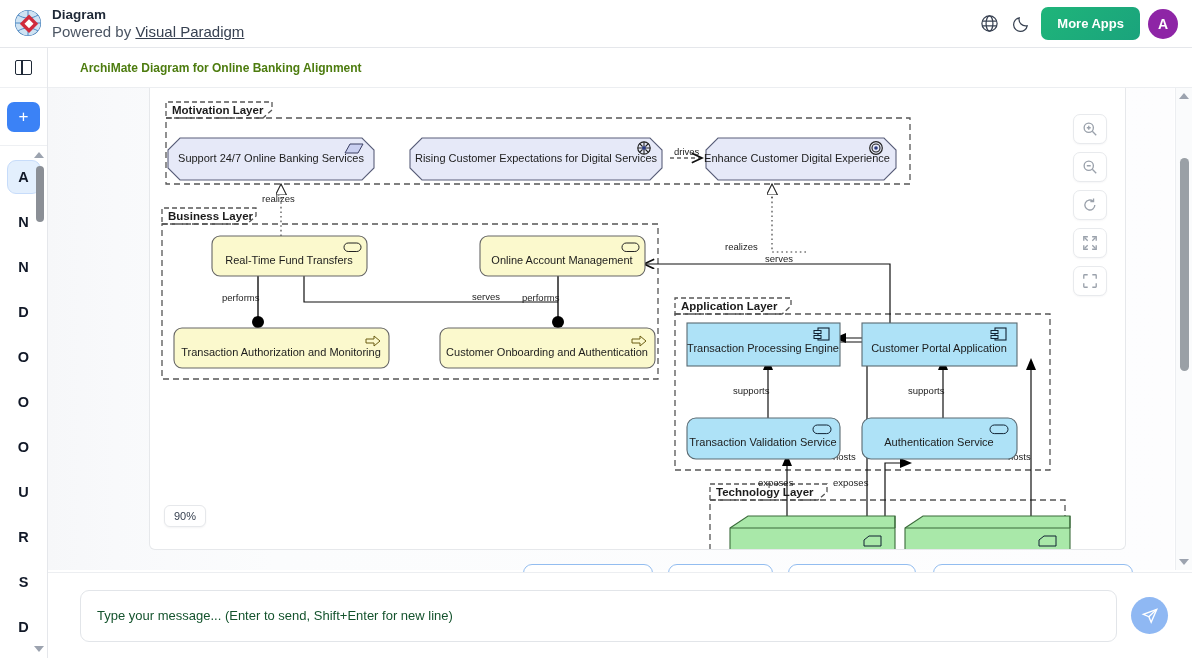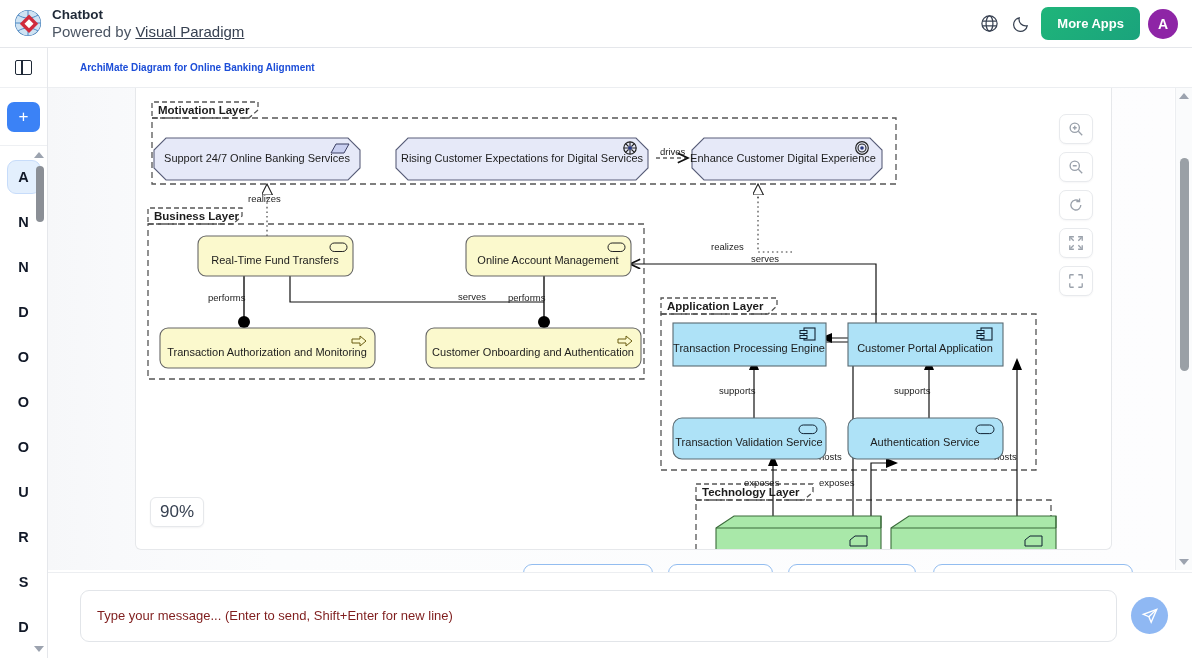--- a/index.html
+++ b/index.html
@@ -53,61 +53,61 @@
   .rail-item.active .pill{background:#e3effd;border:1px solid #c7dcfa;}
   .rail-scroll{position:absolute;right:2px;top:6px;width:11px;height:500px;}
   .rail-scroll .up,.rail-scroll .dn{width:0;height:0;border-left:5px solid transparent;border-right:5px solid transparent;position:absolute;left:0;}
   .rail-scroll .up{border-bottom:6px solid #9ca3af;top:0;}
   .rail-scroll .dn{border-top:6px solid #9ca3af;bottom:0;}
   .rail-scroll .thumb{position:absolute;left:1.5px;top:14px;width:8px;height:56px;background:#8b8f96;border-radius:4px;}
   
   .doc-title{
     position:absolute;left:48px;top:48px;width:1144px;height:40px;
     display:flex;align-items:center;padding-left:32px;
-    font-size:10px;font-weight:700;color:#1d4ed8;
+    font-size:12px;font-weight:700;color:#4d7c0f;
     background:#fff;border-bottom:1px solid #eceef1;
   }
   .content{
     position:absolute;left:48px;top:88px;width:1126px;height:482px;
     background:linear-gradient(90deg,#f6f7f9 0%,#f8f9fb 6%,#fbfcfd 20%,#fdfdfe 100%);
     overflow:hidden;
   }
   .canvas-card{
-    position:absolute;left:87px;top:0px;width:977px;height:462px;
+    position:absolute;left:101px;top:0px;width:977px;height:462px;
     background:#ffffff;border:1px solid #e6e8eb;border-top:none;
     border-bottom-left-radius:6px;border-bottom-right-radius:6px;
     overflow:hidden;
   }
   .canvas-top-accent{position:absolute;left:0;top:0;width:977px;height:3px;background:#ffffff;}
   .diagram-holder{position:absolute;left:0;top:0;width:977px;height:462px;}
   .zoom-tools{position:absolute;right:18px;top:26px;display:flex;flex-direction:column;gap:8px;z-index:6;}
   .zt{
     width:34px;height:30px;background:#fff;border:1px solid #e8eaed;border-radius:7px;
     display:flex;align-items:center;justify-content:center;cursor:pointer;color:#9aa1ab;
     box-shadow:0 1px 2px rgba(16,24,40,.04);
   }
   .zoom-badge{
     position:absolute;left:14px;bottom:22px;z-index:6;
     background:#fff;border:1px solid #e6e8eb;border-radius:6px;
-    padding:4px 9px;font-size:17px;color:#374151;
+    padding:4px 9px;font-size:11px;color:#374151;
     box-shadow:0 1px 2px rgba(16,24,40,.05);
   }
   
   .chips{position:absolute;left:48px;top:558px;width:1126px;height:14px;overflow:hidden;}
   .chip{position:absolute;top:6px;height:30px;border:1.4px solid #93bdf0;border-radius:9px;background:#fff;}
   
   .composer{
     position:absolute;left:48px;top:572px;width:1144px;height:86px;
     background:#fff;border-top:1px solid #eceef1;
     display:flex;align-items:center;gap:14px;padding:0 24px 0 32px;
   }
   .msg-box{
     flex:1;height:52px;border:1px solid #e2e5e9;border-radius:9px;
     display:flex;align-items:center;padding:0 16px;
-    font-size:13px;color:#7f1d1d;background:#fff;cursor:text;
+    font-size:13px;color:#14532d;background:#fff;cursor:text;
   }
   .send-btn{
     width:37px;height:37px;border-radius:50%;background:#8fb8f3;border:none;
     display:flex;align-items:center;justify-content:center;cursor:pointer;flex:none;
   }
   
   .page-scroll{position:absolute;right:0;top:88px;width:17px;height:482px;background:#fafbfc;border-left:1px solid #eceef1;}
   .page-scroll .ar{position:absolute;left:3px;width:0;height:0;border-left:5px solid transparent;border-right:5px solid transparent;}
   .page-scroll .ar.up{border-bottom:6px solid #9ca3af;top:5px;}
   .page-scroll .ar.dn{border-top:6px solid #9ca3af;bottom:5px;}
@@ -123,21 +123,21 @@
     <div class="logo">
       <svg width="28" height="28" viewBox="0 0 28 28">
         <circle cx="14" cy="14" r="12.5" fill="#ffffff" stroke="#2f6fb0" stroke-width="1.1"></circle>
         <circle cx="14" cy="14" r="12.5" fill="#cfe3f3"></circle>
         <path d="M1.5 14h25M14 1.5v25M4 6c6 4 14 4 20 0M4 22c6-4 14-4 20 0" stroke="#3d7fbf" stroke-width="0.9" fill="none"></path>
         <path d="M15 5.5l9.2 9.2-9.2 9.2-9.2-9.2z" fill="#d02b3c"></path>
         <path d="M15 10.2l4.5 4.5-4.5 4.5-4.5-4.5z" fill="#ffffff"></path>
       </svg>
     </div>
     <div class="brand-text">
-      <div class="brand-title">Chatbot</div>
+      <div class="brand-title">Diagram</div>
       <div class="brand-sub">
         <span>Powered by</span>
         <a href="#">Visual Paradigm</a>
       </div>
     </div>
   </div>
   <div class="top-right">
     <div class="icon-btn">
       <svg width="19" height="19" viewBox="0 0 20 20" fill="none" stroke="#374151" stroke-width="1.3">
         <circle cx="10" cy="10" r="8"></circle>

